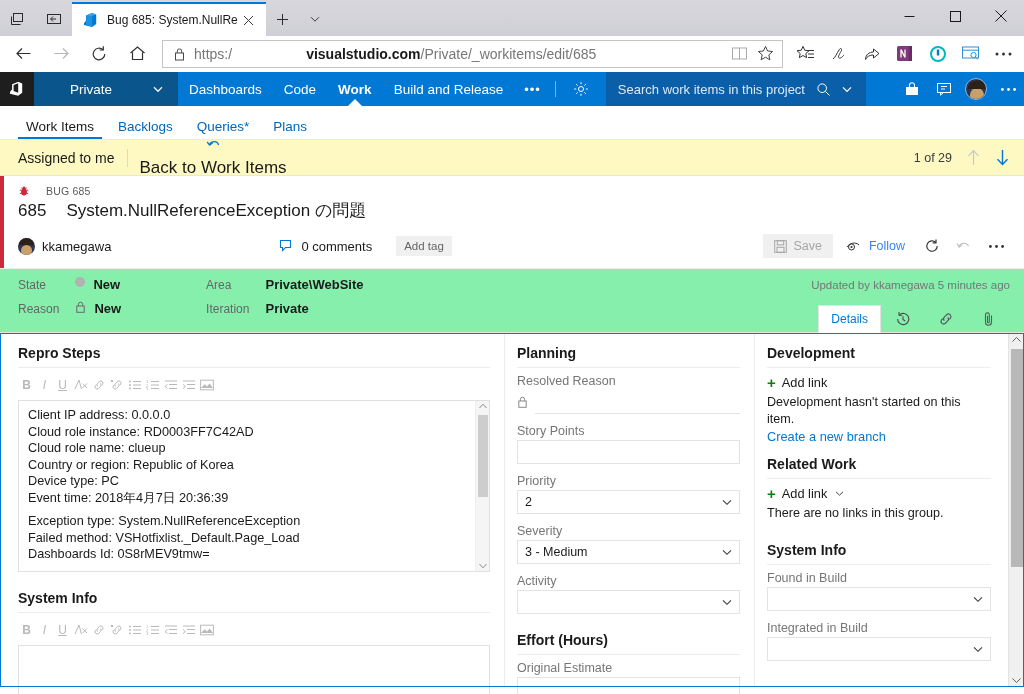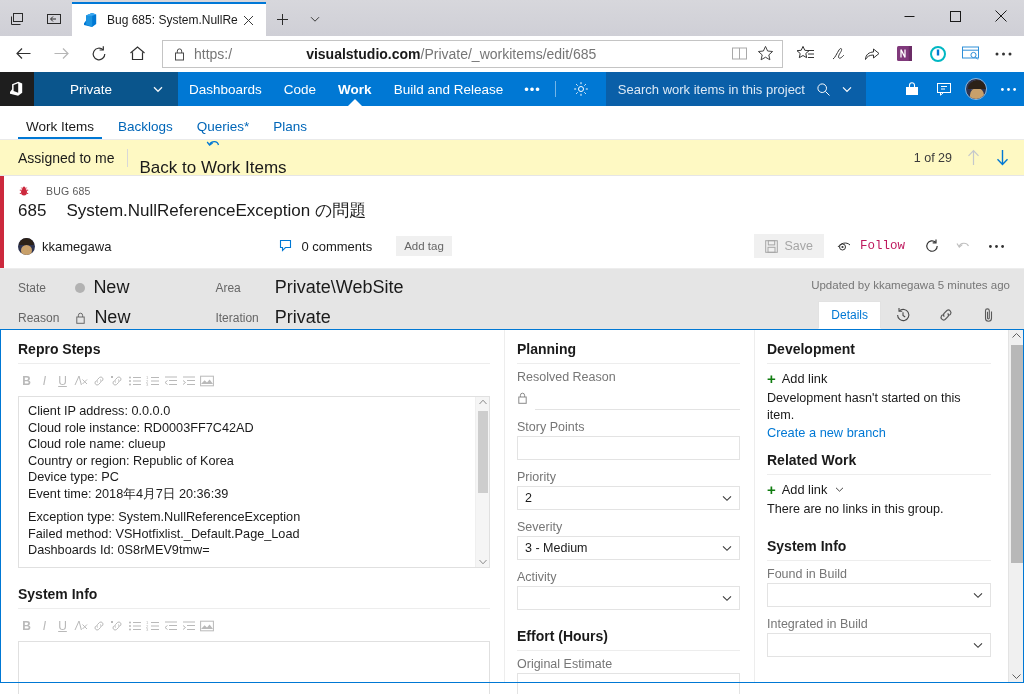--- a/index.html
+++ b/index.html
@@ -247,43 +247,43 @@
     margin-left: 16px;
   }
   .wi-actions { margin-left: auto; display: flex; align-items: center; gap: 4px; }
   .btn-save {
     display: flex; align-items: center; gap: 6px;
     background: #f0f0f0; color: #a6a6a6;
     font-size: 12.5px; padding: 5px 11px;
   }
   .btn-follow {
     display: flex; align-items: center; gap: 7px;
-    font-size: 12.5px; color: #be185d; padding: 5px 9px; font-family: Liberation Mono, monospace;
+    font-size: 12.5px; color: #3b82f6; padding: 5px 9px;
   }
   .icon-btn {
     width: 28px; height: 26px;
     display: flex; align-items: center; justify-content: center;
     color: #333;
   }
   .icon-btn.dim { color: #c0c0c0; }
 
   
   .wi-fields {
     display: flex; align-items: flex-start;
-    background: #e5e5e5;
+    background: #86efac;
     border-top: 1px solid #ededed;
     border-bottom: 1px solid #e6e6e6;
-    padding: 8px 14px 0 18px;
+    padding: 8px 14px 16px 18px;
     position: relative;
     min-height: 60px;
   }
   .fld-group { display: grid; grid-template-columns: auto auto; row-gap: 9px; column-gap: 16px; align-items: center; }
   .fld-group.g2 { margin-left: 85px; }
   .fld-label { font-size: 12px; color: #666; text-decoration: none; }
-  .fld-value { font-size: 18px; color: #1a1a1a; display: flex; align-items: center; gap: 8px; }
+  .fld-value { font-size: 13px; color: #1a1a1a; display: flex; align-items: flex-start; gap: 8px; font-weight: bold; }
   .state-dot { width: 10px; height: 10px; border-radius: 50%; background: #b2b2b2; display:inline-block; }
   .wi-updated {
     margin-left: auto; text-align: right;
     font-size: 11.5px; color: #767676;
     padding-top: 2px;
   }
   .detail-tabs {
     position: absolute; right: 14px; bottom: -1px;
     display: flex; align-items: flex-start; margin-top: 14px;
   }

